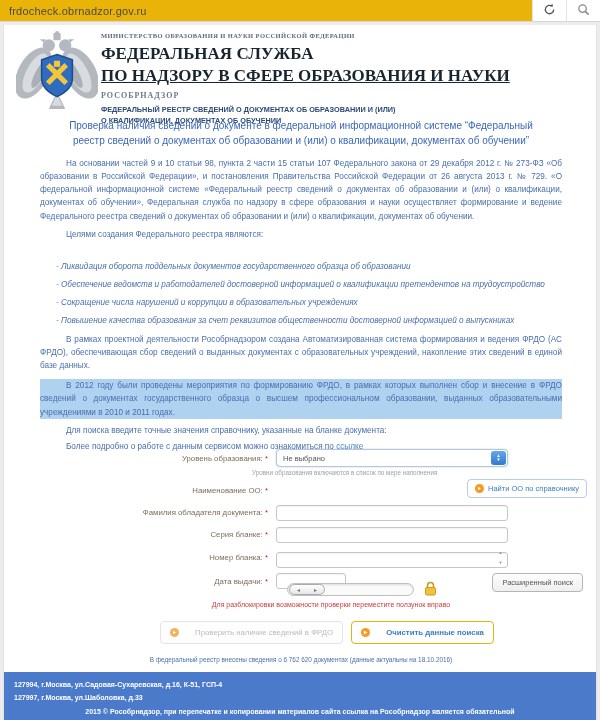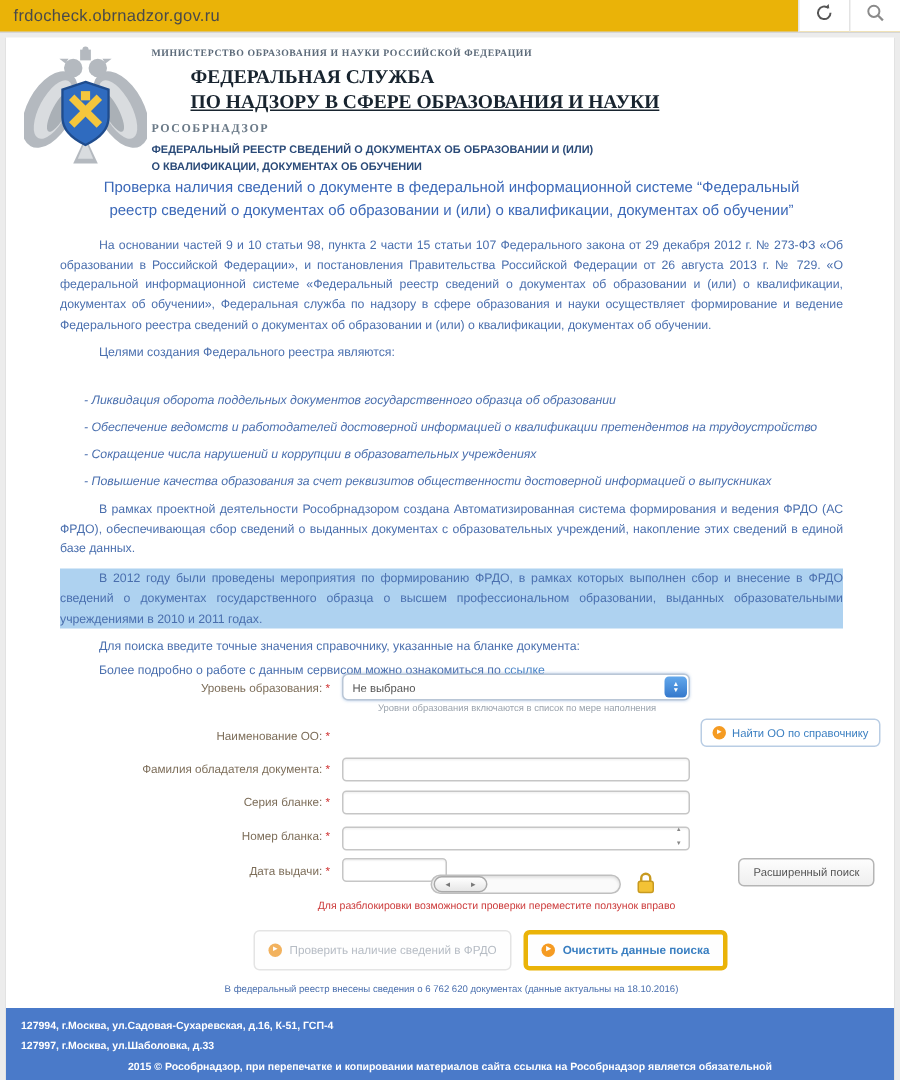--- a/index.html
+++ b/index.html
@@ -13,39 +13,39 @@
   .bb-refresh { right:34px; }
   .bb-search { right:0; }
 
   
   .page { position:absolute; top:25px; left:3px; width:594px; bottom:0; background:#fff; border-left:1px solid #e2e2e2; border-right:1px solid #e2e2e2; }
 
   
   .logo { position:absolute; top:5px; left:12px; width:82px; height:82px; }
   .hdr-text { position:absolute; left:97px; top:7px; width:470px; }
   .ministry { font-family:"Liberation Serif", serif; font-size:6.5px; font-weight:bold; color:#5d6b7a; letter-spacing:.4px; margin-bottom:4px; }
-  .service { font-family:"Liberation Serif", serif; font-size:13px; font-weight:bold; color:#18242f; line-height:1.3;margin-left:26px; }
+  .service { font-family:"Liberation Serif", serif; font-size:17px; font-weight:bold; color:#18242f; line-height:1.3; }
   .service .u { text-decoration:underline; }
   .rosobr { font-family:"Liberation Serif", serif; font-size:8px; font-weight:bold; color:#6b7a88; letter-spacing:1px; margin:4px 0 5px; }
   .registry-name { font-size:7.3px; font-weight:bold; color:#2a4a78; line-height:1.5; }
 
   
   .text-flow { position:absolute; top:93px; left:36px; width:522px; color:#4a6fae; }
   .main-title { font-size:10px; font-weight:normal; color:#3b68b8; text-align:center; line-height:1.5; padding:0 18px; margin-bottom:9px; }
   .para { font-size:8.2px; line-height:1.6; text-align:justify; text-indent:26px; margin-bottom:7px; }
   .goals-intro { font-size:8.2px; text-indent:26px; margin-bottom:22px; }
   .goal { font-size:8.2px; font-style:italic; margin:0 0 7px 16px; line-height:1.35; }
   .para-highlight { background:#aed2f0; }
   .hint-line { font-size:8.2px; text-indent:26px; margin-bottom:7px; }
   .hint-line a { color:#4a85c8; text-decoration:underline; cursor:pointer; }
 
   
   .form-zone { position:absolute; top:424px; left:0; width:594px; }
   .frow { position:relative; display:flex; align-items:center; margin-bottom:5px; min-height:17px; }
-  .flabel { width:224px; text-align:right; padding-right:8px; font-size:7.8px; color:#7d6e5a; flex-shrink:0; }
+  .flabel { width:224px; text-align:right; padding-right:8px; font-size:7.8px; color:#7d6e5a; flex-shrink:0;margin-left:48px; }
   .req { color:#cc1f1f; }
   .tinput { width:232px; height:16px; border:1px solid #c6c6c6; border-radius:3px; background:#fff; font-size:8px; padding:0 4px; color:#333; box-shadow:inset 0 1px 1px rgba(0,0,0,.05); }
   .selectbox { position:relative; width:232px; height:18px; border:1px solid #b9c6d6; border-radius:4px; background:#fff; cursor:pointer; box-shadow:0 0 2px rgba(90,140,200,.4); }
   .selectbox .sel-val { position:absolute; left:6px; top:4px; font-size:7.5px; color:#555; }
   .stepper { position:absolute; right:1px; top:1px; bottom:1px; width:15px; border-radius:3px; background:linear-gradient(#63a8ec,#3478cc); display:flex; flex-direction:column; align-items:center; justify-content:center; color:#fff; }
   .stepper span { font-size:4.5px; line-height:4.5px; }
   .field-hint { margin-left:248px; margin-top:-3px; margin-bottom:5px; font-size:6.3px; color:#9aa3ad; }
   .spinwrap { position:relative; width:232px; }
   .spin { position:absolute; right:2px; top:2px; bottom:2px; width:11px; display:flex; flex-direction:column; align-items:center; justify-content:space-between; color:#888; padding:1px 0; }
   .spin span { font-size:4px; line-height:4px; }
@@ -57,24 +57,24 @@
   
   .slider-track { position:absolute; top:134px; left:283px; width:127px; height:13px; border:1px solid #bfbfbf; border-radius:8px; background:#fafafa; box-shadow:inset 0 1px 2px rgba(0,0,0,.12); cursor:pointer; }
   .slider-handle { position:absolute; left:1px; top:0px; width:36px; height:11px; border:1px solid #aaa; border-radius:7px; background:linear-gradient(#fff,#e6e6e6); display:flex; align-items:center; justify-content:space-around; cursor:grab; }
   .slider-handle span { font-size:6px; color:#777; line-height:1; }
   .lock { position:absolute; top:132px; left:420px; }
   .unlock-hint { position:absolute; top:152px; left:60px; right:0; text-align:center; font-size:7px; color:#cc3a3a; }
 
   
   .actions { position:absolute; top:171px; left:0; right:0; text-align:center; }
   .actions-inner { display:inline-flex; gap:8px; margin-left:52px; }
-  .btn-action { display:inline-flex; align-items:center; gap:5px; border-radius:4px; padding:6px 9px; font-size:7.8px; cursor:pointer; background:#fefefe; }
+  .btn-action { display:inline-flex; align-items:center; gap:16px; border-radius:4px; padding:6px 9px; font-size:7.8px; cursor:pointer; background:#fefefe; }
   .btn-check { border:1px solid #e4e4e4; color:#b6bcc4; }
   .btn-check .ocircle { background:#f2b25e; }
-  .btn-clear { border:3px solid #eab308; color:#3a7fc1; font-weight:bold; }
+  .btn-clear { border:1px solid #eab308; color:#3a7fc1; font-weight:bold; }
 
   .registry-stats { position:absolute; top:207px; left:0; right:0; text-align:center; font-size:6.4px; color:#4a6fae; }
 
   
   .footer { position:absolute; left:0; right:0; bottom:0; height:48px; background:#4a7ac9; color:#fff; padding:6px 0 0; }
   .addr { margin-left:10px; font-size:7px; font-weight:bold; line-height:1.9; }
   .copy { text-align:center; font-size:7px; font-weight:bold; margin-top:3px; }
 </style>
 </head>
 <body>

